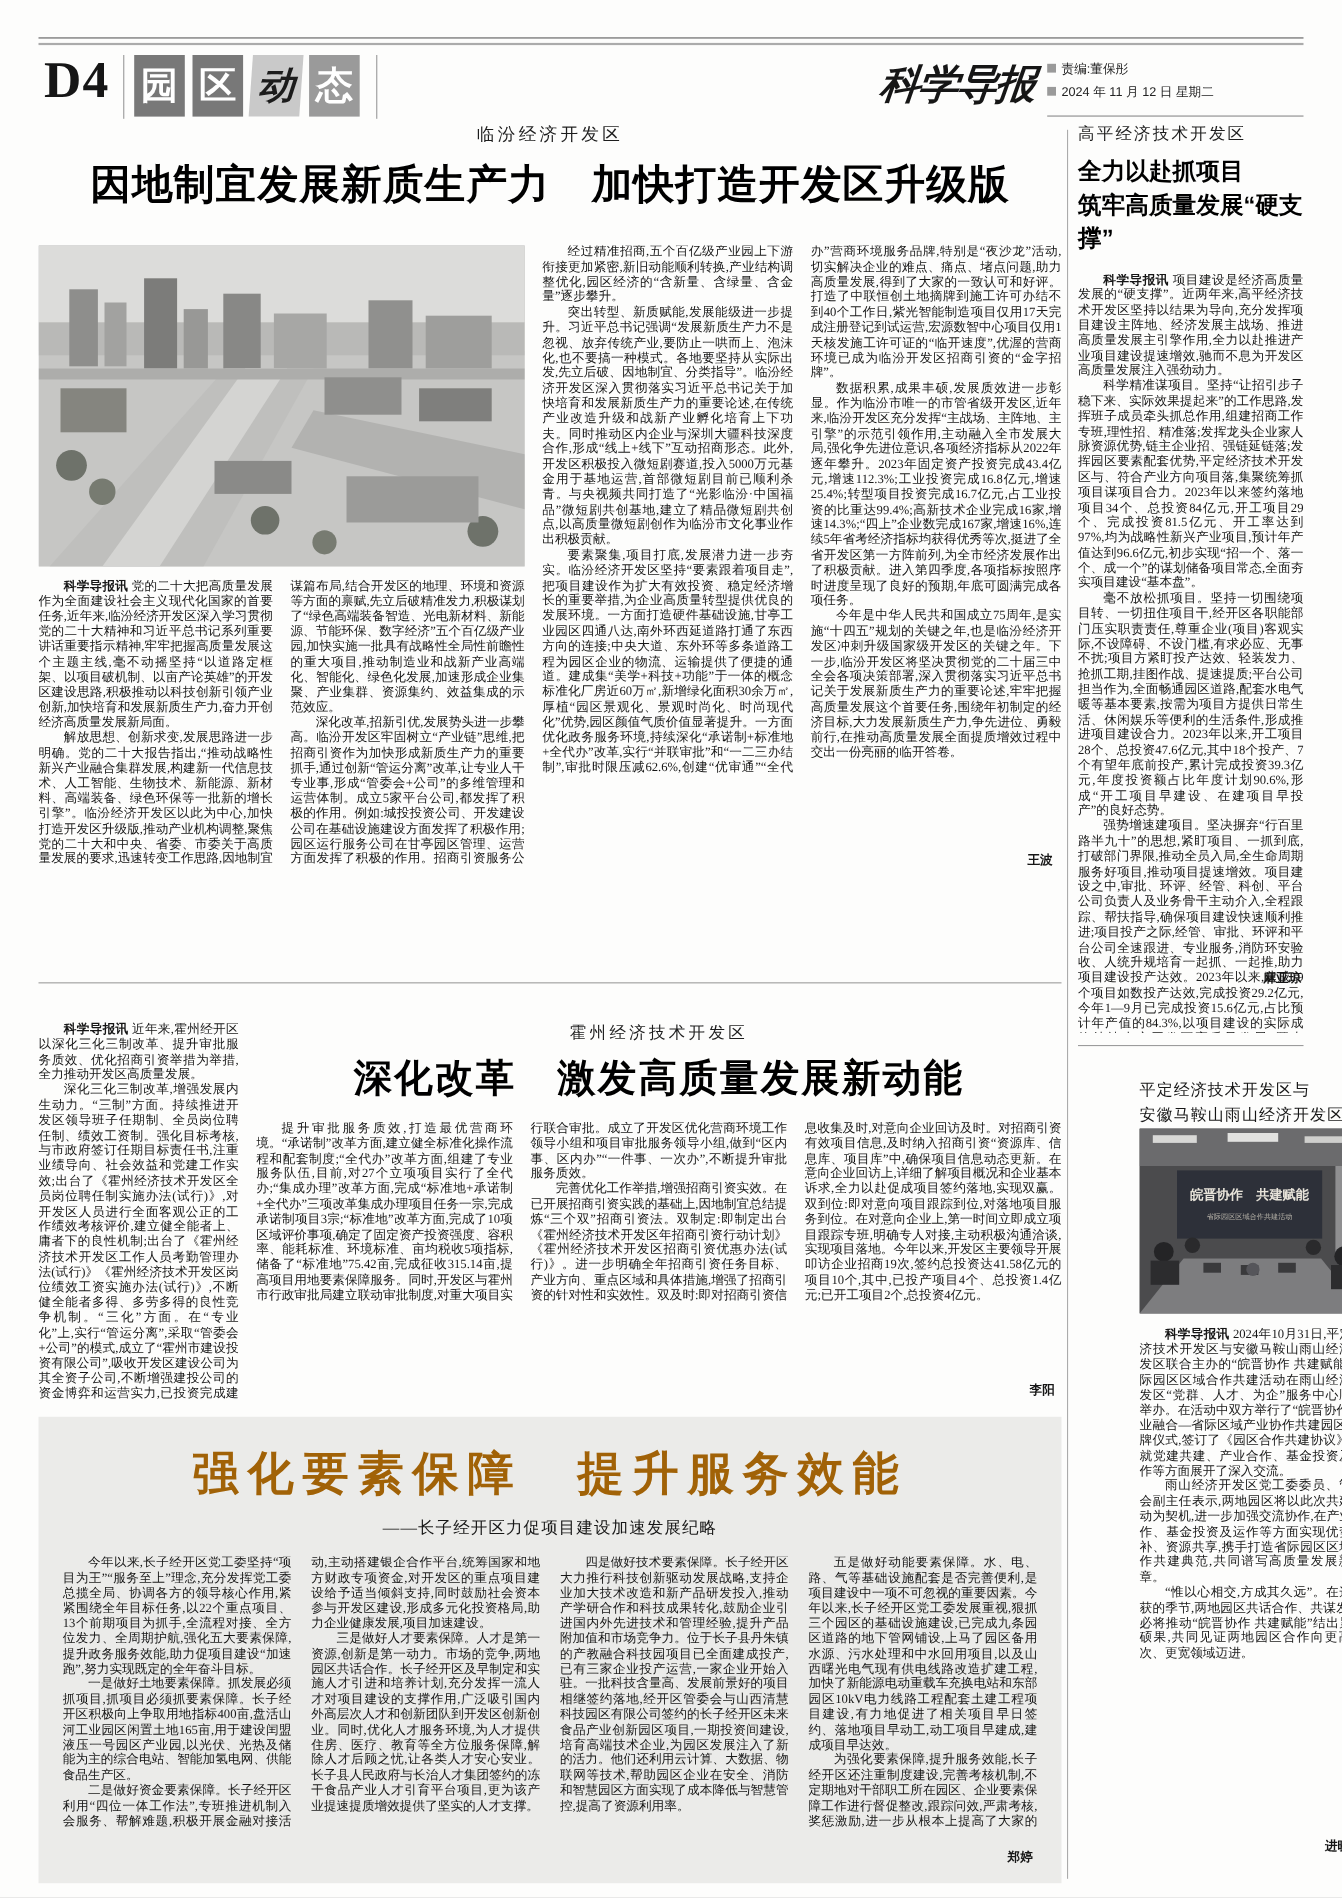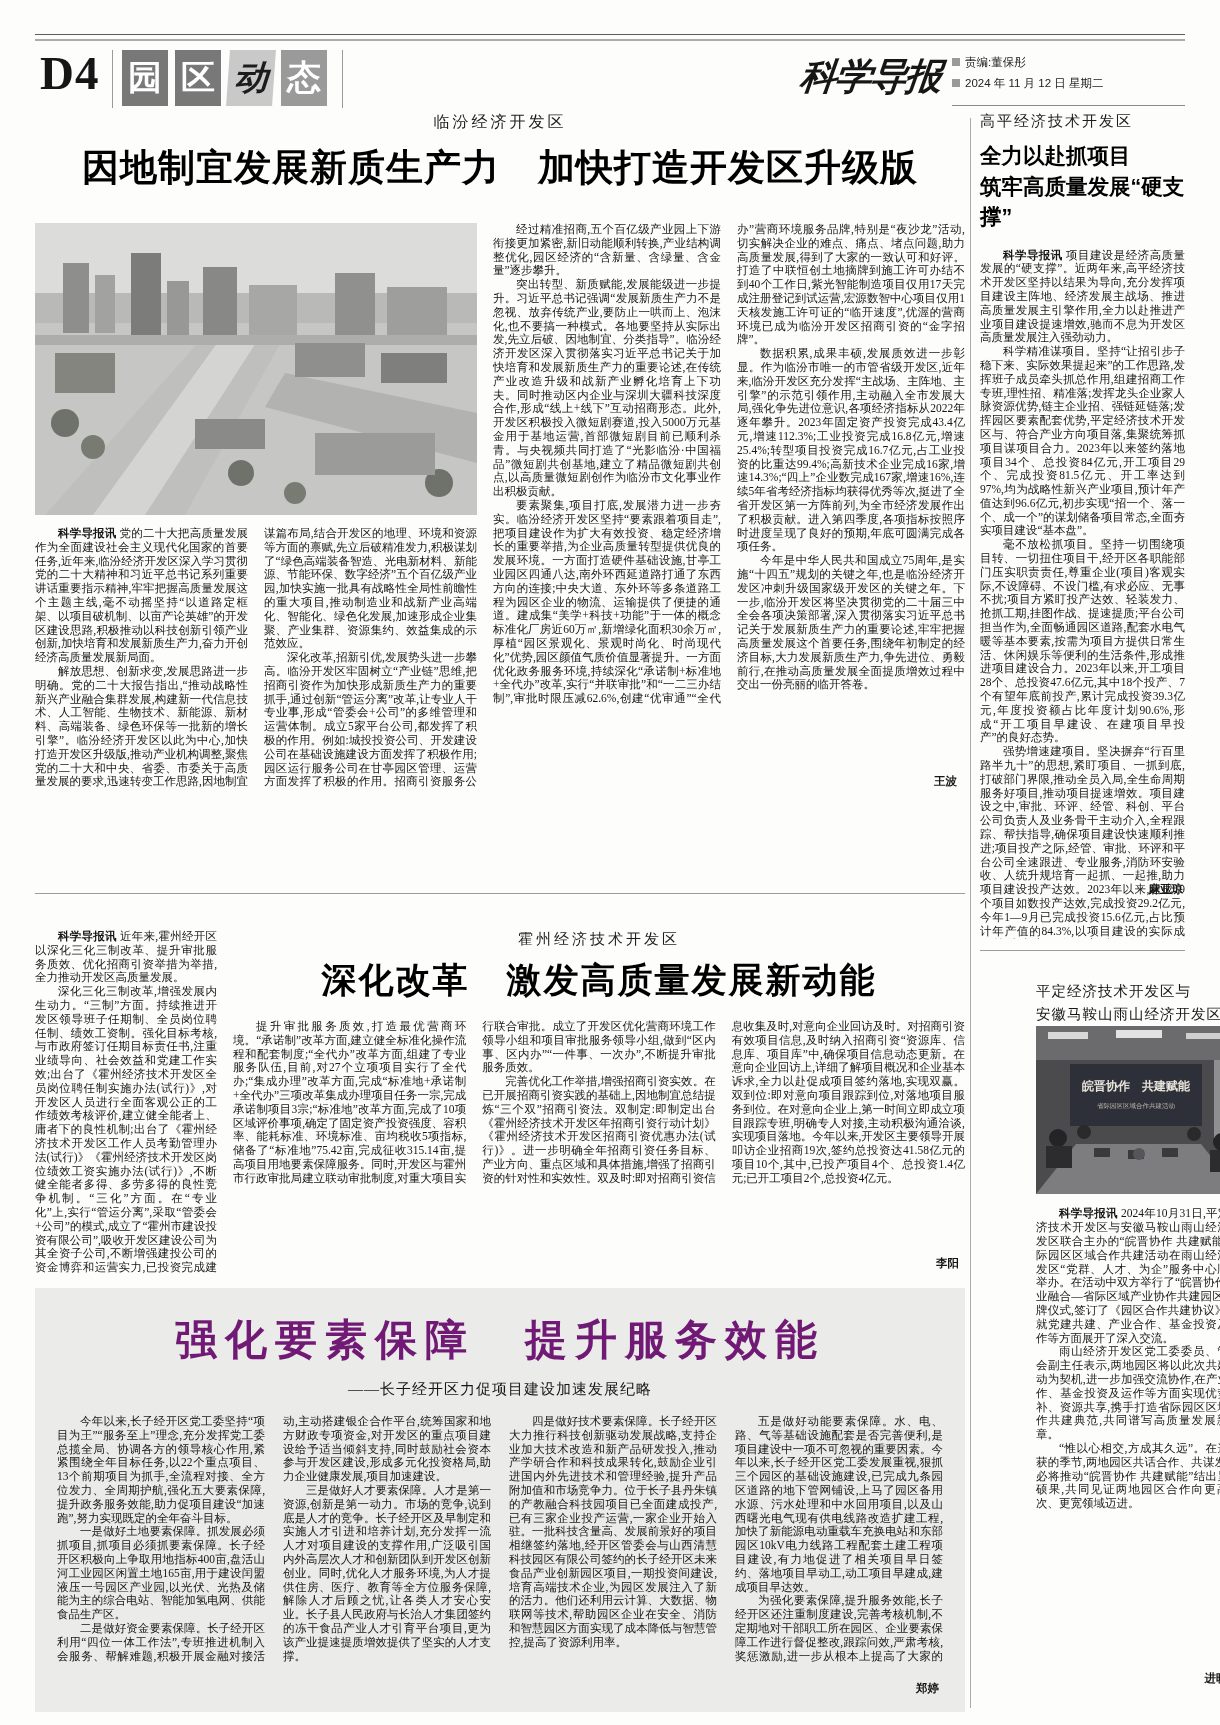--- a/index.html
+++ b/index.html
@@ -62,21 +62,21 @@
   .pd-kicker{font-family:"Liberation Sans","DejaVu Sans",sans-serif;font-size:14.5px;
              line-height:1.6;letter-spacing:1px;white-space:pre-line;margin-top:12px;}
   .pd-h2{margin:12px 0 0;font-family:"Liberation Sans","DejaVu Sans",sans-serif;
          font-size:20.5px;font-weight:900;line-height:1.5;white-space:pre-line;color:#000;}
   .pd-photo{width:205px;height:168px;background:#4a4a4c;}
   .pd-body{margin-top:13px;height:372px;overflow:hidden;}
   
   .sec-zhangzi{position:absolute;left:35px;top:1288px;width:930px;height:424px;
                background:#ebebe9;box-sizing:border-box;padding:20px 22px 14px;}
   .zz-h2{margin:4px 0 0;text-align:center;font-family:"Liberation Serif","DejaVu Serif",serif;
-         font-size:42px;font-weight:900;letter-spacing:8px;color:#701a75;}
+         font-size:42px;font-weight:900;letter-spacing:8px;color:#a16207;}
   .zz-sub{text-align:center;font-size:15px;margin-top:12px;letter-spacing:1px;}
   .zz-cols{margin-top:16px;column-count:4;column-gap:18px;height:262px;overflow:hidden;}
 </style>
 </head>
 <body>
 
 <div class="page">
 
   <div class="top-rule"></div>
   <div class="edition">D4</div>
@@ -216,21 +216,21 @@
     <div class="byline" style="right:2px;bottom:26px;">进晓宇</div>
   </section>
 
   <section class="sec-zhangzi">
     <h2 class="zz-h2">强化要素保障　提升服务效能</h2>
     <div class="zz-sub">——长子经开区力促项目建设加速发展纪略</div>
     <div class="zz-cols">
         <p class="para">今年以来,长子经开区党工委坚持“项目为王”“服务至上”理念,充分发挥党工委总揽全局、协调各方的领导核心作用,紧紧围绕全年目标任务,以22个重点项目、13个前期项目为抓手,全流程对接、全方位发力、全周期护航,强化五大要素保障,提升政务服务效能,助力促项目建设“加速跑”,努力实现既定的全年奋斗目标。</p>
         <p class="para">一是做好土地要素保障。抓发展必须抓项目,抓项目必须抓要素保障。长子经开区积极向上争取用地指标400亩,盘活山河工业园区闲置土地165亩,用于建设闰盟液压一号园区产业园,以光伏、光热及储能为主的综合电站、智能加氢电网、供能食品生产区。</p>
         <p class="para">二是做好资金要素保障。长子经开区利用“四位一体工作法”,专班推进机制入会服务、帮解难题,积极开展金融对接活动,主动搭建银企合作平台,统筹国家和地方财政专项资金,对开发区的重点项目建设给予适当倾斜支持,同时鼓励社会资本参与开发区建设,形成多元化投资格局,助力企业健康发展,项目加速建设。</p>
-        <p class="para">三是做好人才要素保障。人才是第一资源,创新是第一动力。市场的竞争,说到底是人才的竞争。长子经开区及早制定和实施人才引进和培养计划,充分发挥一流人才对项目建设的支撑作用,广泛吸引国内外高层次人才和创新团队到开发区创新创业。同时,优化人才服务环境,为人才提供住房、医疗、教育等全方位服务保障,解除人才后顾之忧,让各类人才安心安业。长子县人民政府与长治人才集团签约的冻干食品产业人才引育平台项目,更为该产业提速提质增效提供了坚实的人才支撑。</p>
+        <p class="para">三是做好人才要素保障。人才是第一资源,创新是第一动力。市场的竞争,两地园区共话合作。长子经开区及早制定和实施人才引进和培养计划,充分发挥一流人才对项目建设的支撑作用,广泛吸引国内外高层次人才和创新团队到开发区创新创业。同时,优化人才服务环境,为人才提供住房、医疗、教育等全方位服务保障,解除人才后顾之忧,让各类人才安心安业。长子县人民政府与长治人才集团签约的冻干食品产业人才引育平台项目,更为该产业提速提质增效提供了坚实的人才支撑。</p>
         <p class="para">四是做好技术要素保障。长子经开区大力推行科技创新驱动发展战略,支持企业加大技术改造和新产品研发投入,推动产学研合作和科技成果转化,鼓励企业引进国内外先进技术和管理经验,提升产品附加值和市场竞争力。位于长子县丹朱镇的产教融合科技园项目已全面建成投产,已有三家企业投产运营,一家企业开始入驻。一批科技含量高、发展前景好的项目相继签约落地,经开区管委会与山西清慧科技园区有限公司签约的长子经开区未来食品产业创新园区项目,一期投资间建设,培育高端技术企业,为园区发展注入了新的活力。他们还利用云计算、大数据、物联网等技术,帮助园区企业在安全、消防和智慧园区方面实现了成本降低与智慧管控,提高了资源利用率。</p>
         <p class="para">五是做好动能要素保障。水、电、路、气等基础设施配套是否完善便利,是项目建设中一项不可忽视的重要因素。今年以来,长子经开区党工委发展重视,狠抓三个园区的基础设施建设,已完成九条园区道路的地下管网铺设,上马了园区备用水源、污水处理和中水回用项目,以及山西曙光电气现有供电线路改造扩建工程,加快了新能源电动重载车充换电站和东部园区10kV电力线路工程配套土建工程项目建设,有力地促进了相关项目早日签约、落地项目早动工,动工项目早建成,建成项目早达效。</p>
         <p class="para">为强化要素保障,提升服务效能,长子经开区还注重制度建设,完善考核机制,不定期地对干部职工所在园区、企业要素保障工作进行督促整改,跟踪问效,严肃考核,奖惩激励,进一步从根本上提高了大家的工作积极性、主动性和创造性,相继涌现出一批要素保障和服务具体落实、作风过硬的先进个人和岗位标兵。</p>
       </div>
     <div class="byline" style="right:26px;bottom:16px;">郑婷</div>
   </section>
 
 </div>
 
 </body></html>

